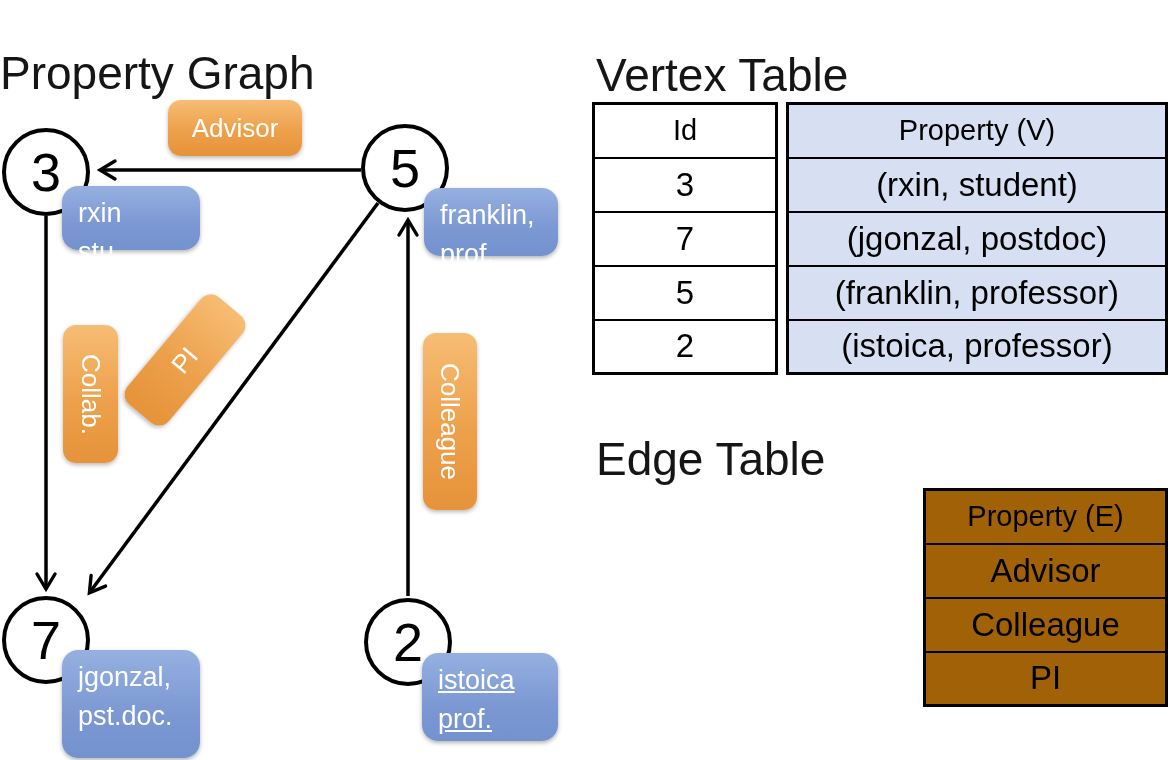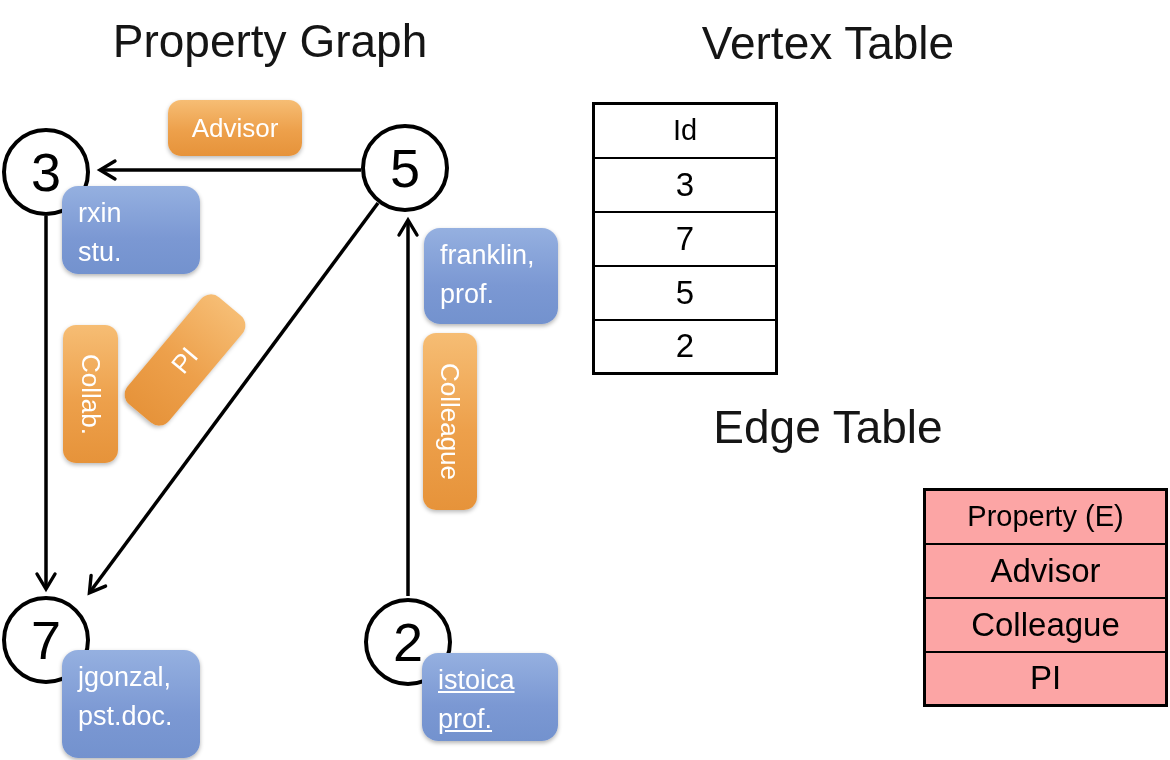--- a/index.html
+++ b/index.html
@@ -3,22 +3,22 @@
 <meta charset="utf-8">
 <style>
   * { margin:0; padding:0; box-sizing:border-box; }
   html,body { background:#fff; }
   body { font-family:"Liberation Sans","DejaVu Sans",sans-serif; }
   #canvas {
     position:relative; width:1170px; height:760px;
     background:#fff; overflow:hidden;
   }
   .title {
-    position:absolute; text-align:center; color:#151515;
-    font-size:46px; font-weight:400; letter-spacing:0px; line-height:1.1;
+    position:absolute; text-align:left; color:#151515;
+    font-size:46px; font-weight:400; letter-spacing:0px; line-height:1.1;margin-top:32px;
   }
   #graph-title  { left:0px;   top:16px;  width:540px; }
   #vertex-title { left:596px; top:18px;  width:464px; }
   #edge-title   { left:596px; top:402px; width:464px; }
 
   
   #edge-svg { position:absolute; left:0; top:0; width:585px; height:760px; }
   .node {
     position:absolute; width:88px; height:88px; border:4px solid #000;
     border-radius:50%; background:#fff; display:flex; align-items:center;
@@ -28,22 +28,22 @@
   #node-5 { left:361px; top:124px; }
   #node-7 { left:2px;   top:596px; }
   #node-2 { left:364px; top:598px; }
 
   .vlabel {
     position:absolute; border-radius:16px; color:#fff;
     background:linear-gradient(180deg,#95b0e0 0%,#7b98d3 60%,#7392ce 100%);
     box-shadow:0 2px 4px rgba(0,0,0,0.30);
     font-size:27px; line-height:1.45; padding:8px 0 0 16px;
   }
-  #label-rxin     { left:62px;  top:186px; width:138px; height:88px; }
-  #label-franklin { left:424px; top:188px; width:134px; height:96px;margin-top:40px; }
+  #label-rxin     { left:62px;  top:186px; width:138px; height:64px; }
+  #label-franklin { left:424px; top:188px; width:134px; height:68px; }
   #label-jgonzal  { left:62px;  top:650px; width:138px; height:108px; }
   #label-istoica  { left:422px; top:653px; width:136px; height:88px;text-decoration:underline; }
 
   .elabel {
     position:absolute; border-radius:13px; color:#fff;
     background:linear-gradient(180deg,#f6bd74 0%,#eda04b 55%,#e6933a 100%);
     box-shadow:0 2px 4px rgba(0,0,0,0.28);
     display:flex; align-items:center; justify-content:center;
     font-size:26px;
   }
@@ -57,21 +57,21 @@
   
   table { border-collapse:collapse; table-layout:fixed; position:absolute; }
   th,td {
     border:2.5px solid #000; text-align:center; vertical-align:middle;
     height:54px; color:#000; overflow:hidden; white-space:nowrap;
   }
   th { font-size:29px; font-weight:normal; }
   td { font-size:33px; font-weight:400; }
   table { border:3px solid #000; }
   .vfill { background:#d6e0f2; }
-  .efill { background:#fca5a5;text-align:center; }
+  .efill { background:#a16207;text-align:center; }
 
   #vertex-id-table   { left:592px; top:102px; width:186px; }
   #vertex-prop-table { left:786px; top:102px; width:382px; }
   #edge-ids-table    { left:591px; top:488px; width:324px; }
   #edge-prop-table   { left:923px; top:488px; width:245px; }
 </style>
 </head>
 <body>
 
 <div id="canvas">
@@ -148,20 +148,39 @@
         </tr>
     <tr>
           <td>5</td>
         </tr>
     <tr>
           <td>2</td>
         </tr>
   </tbody>
     </table>
 
+  <table id="vertex-prop-table">
+    <tbody>
+        <tr>
+          <th class="vfill">Property (V)</th>
+        </tr>
+    <tr>
+          <td class="vfill">(rxin, student)</td>
+        </tr>
+    <tr>
+          <td class="vfill">(jgonzal, postdoc)</td>
+        </tr>
+    <tr>
+          <td class="vfill">(franklin, professor)</td>
+        </tr>
+    <tr>
+          <td class="vfill">(istoica, professor)</td>
+        </tr>
+  </tbody>
+    </table>
 
 
   <table id="edge-prop-table">
     <tbody>
         <tr>
           <th class="efill">Property (E)</th>
         </tr>
     <tr>
           <td class="efill">Advisor</td>
         </tr>

